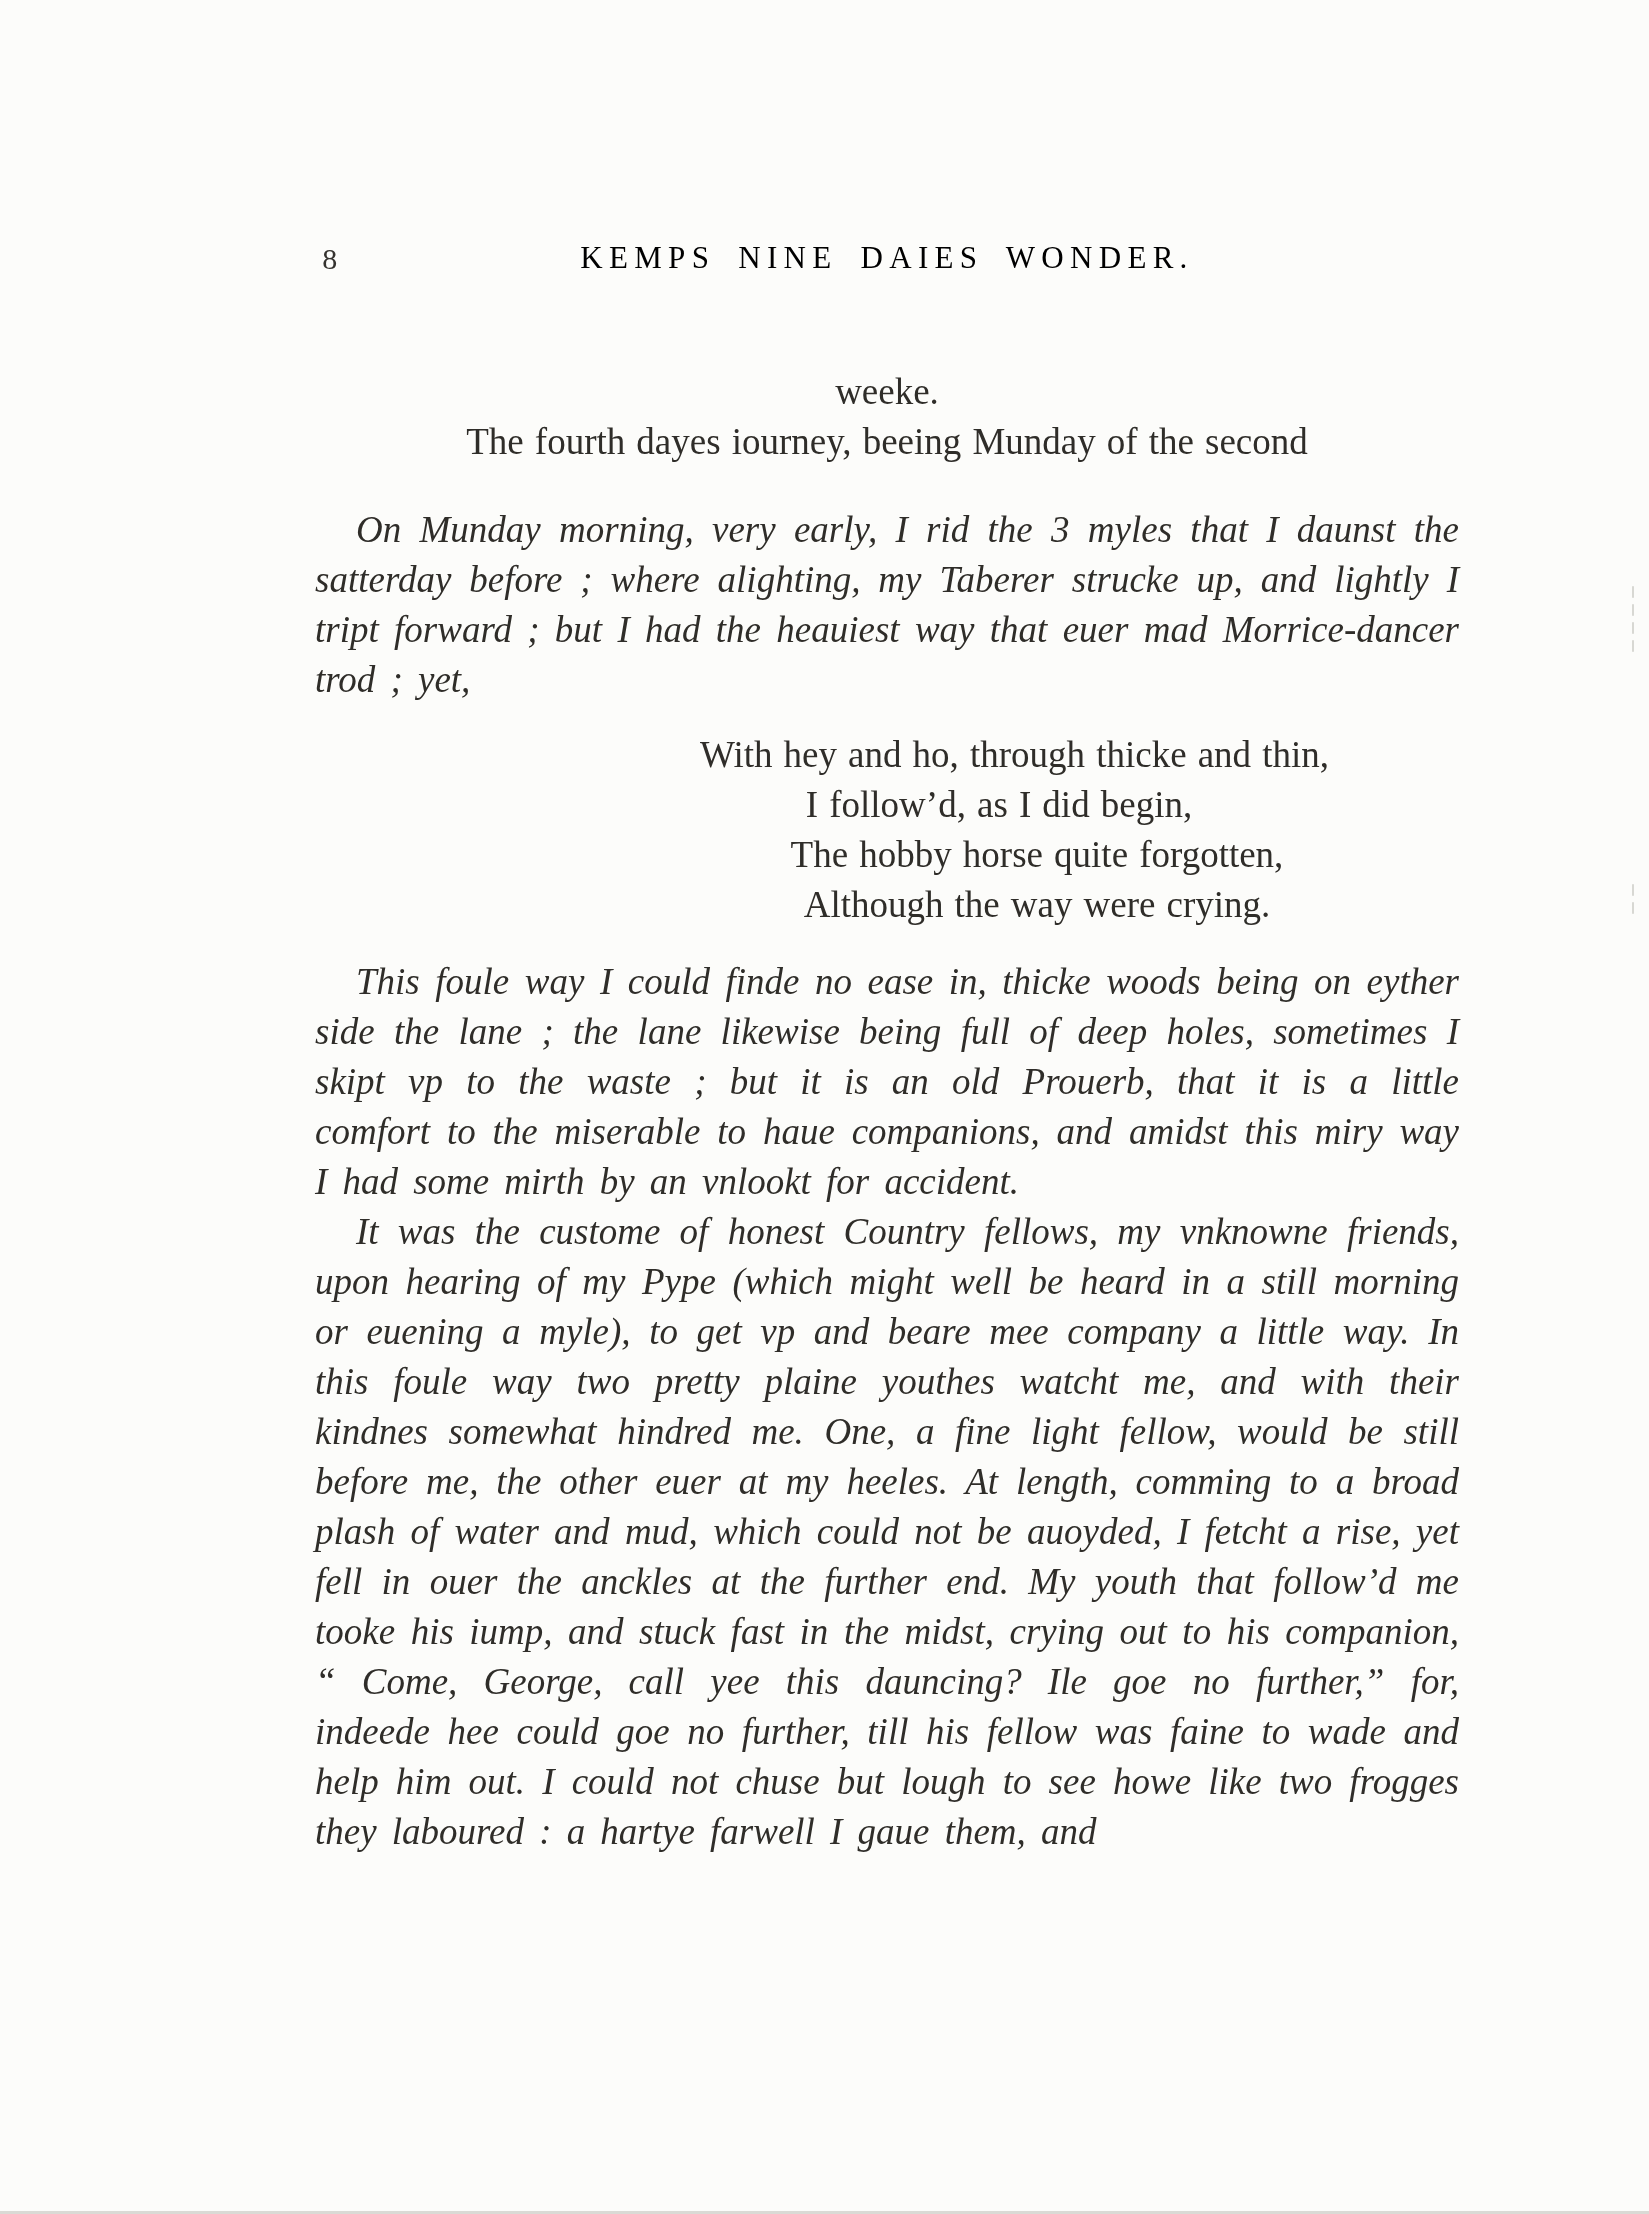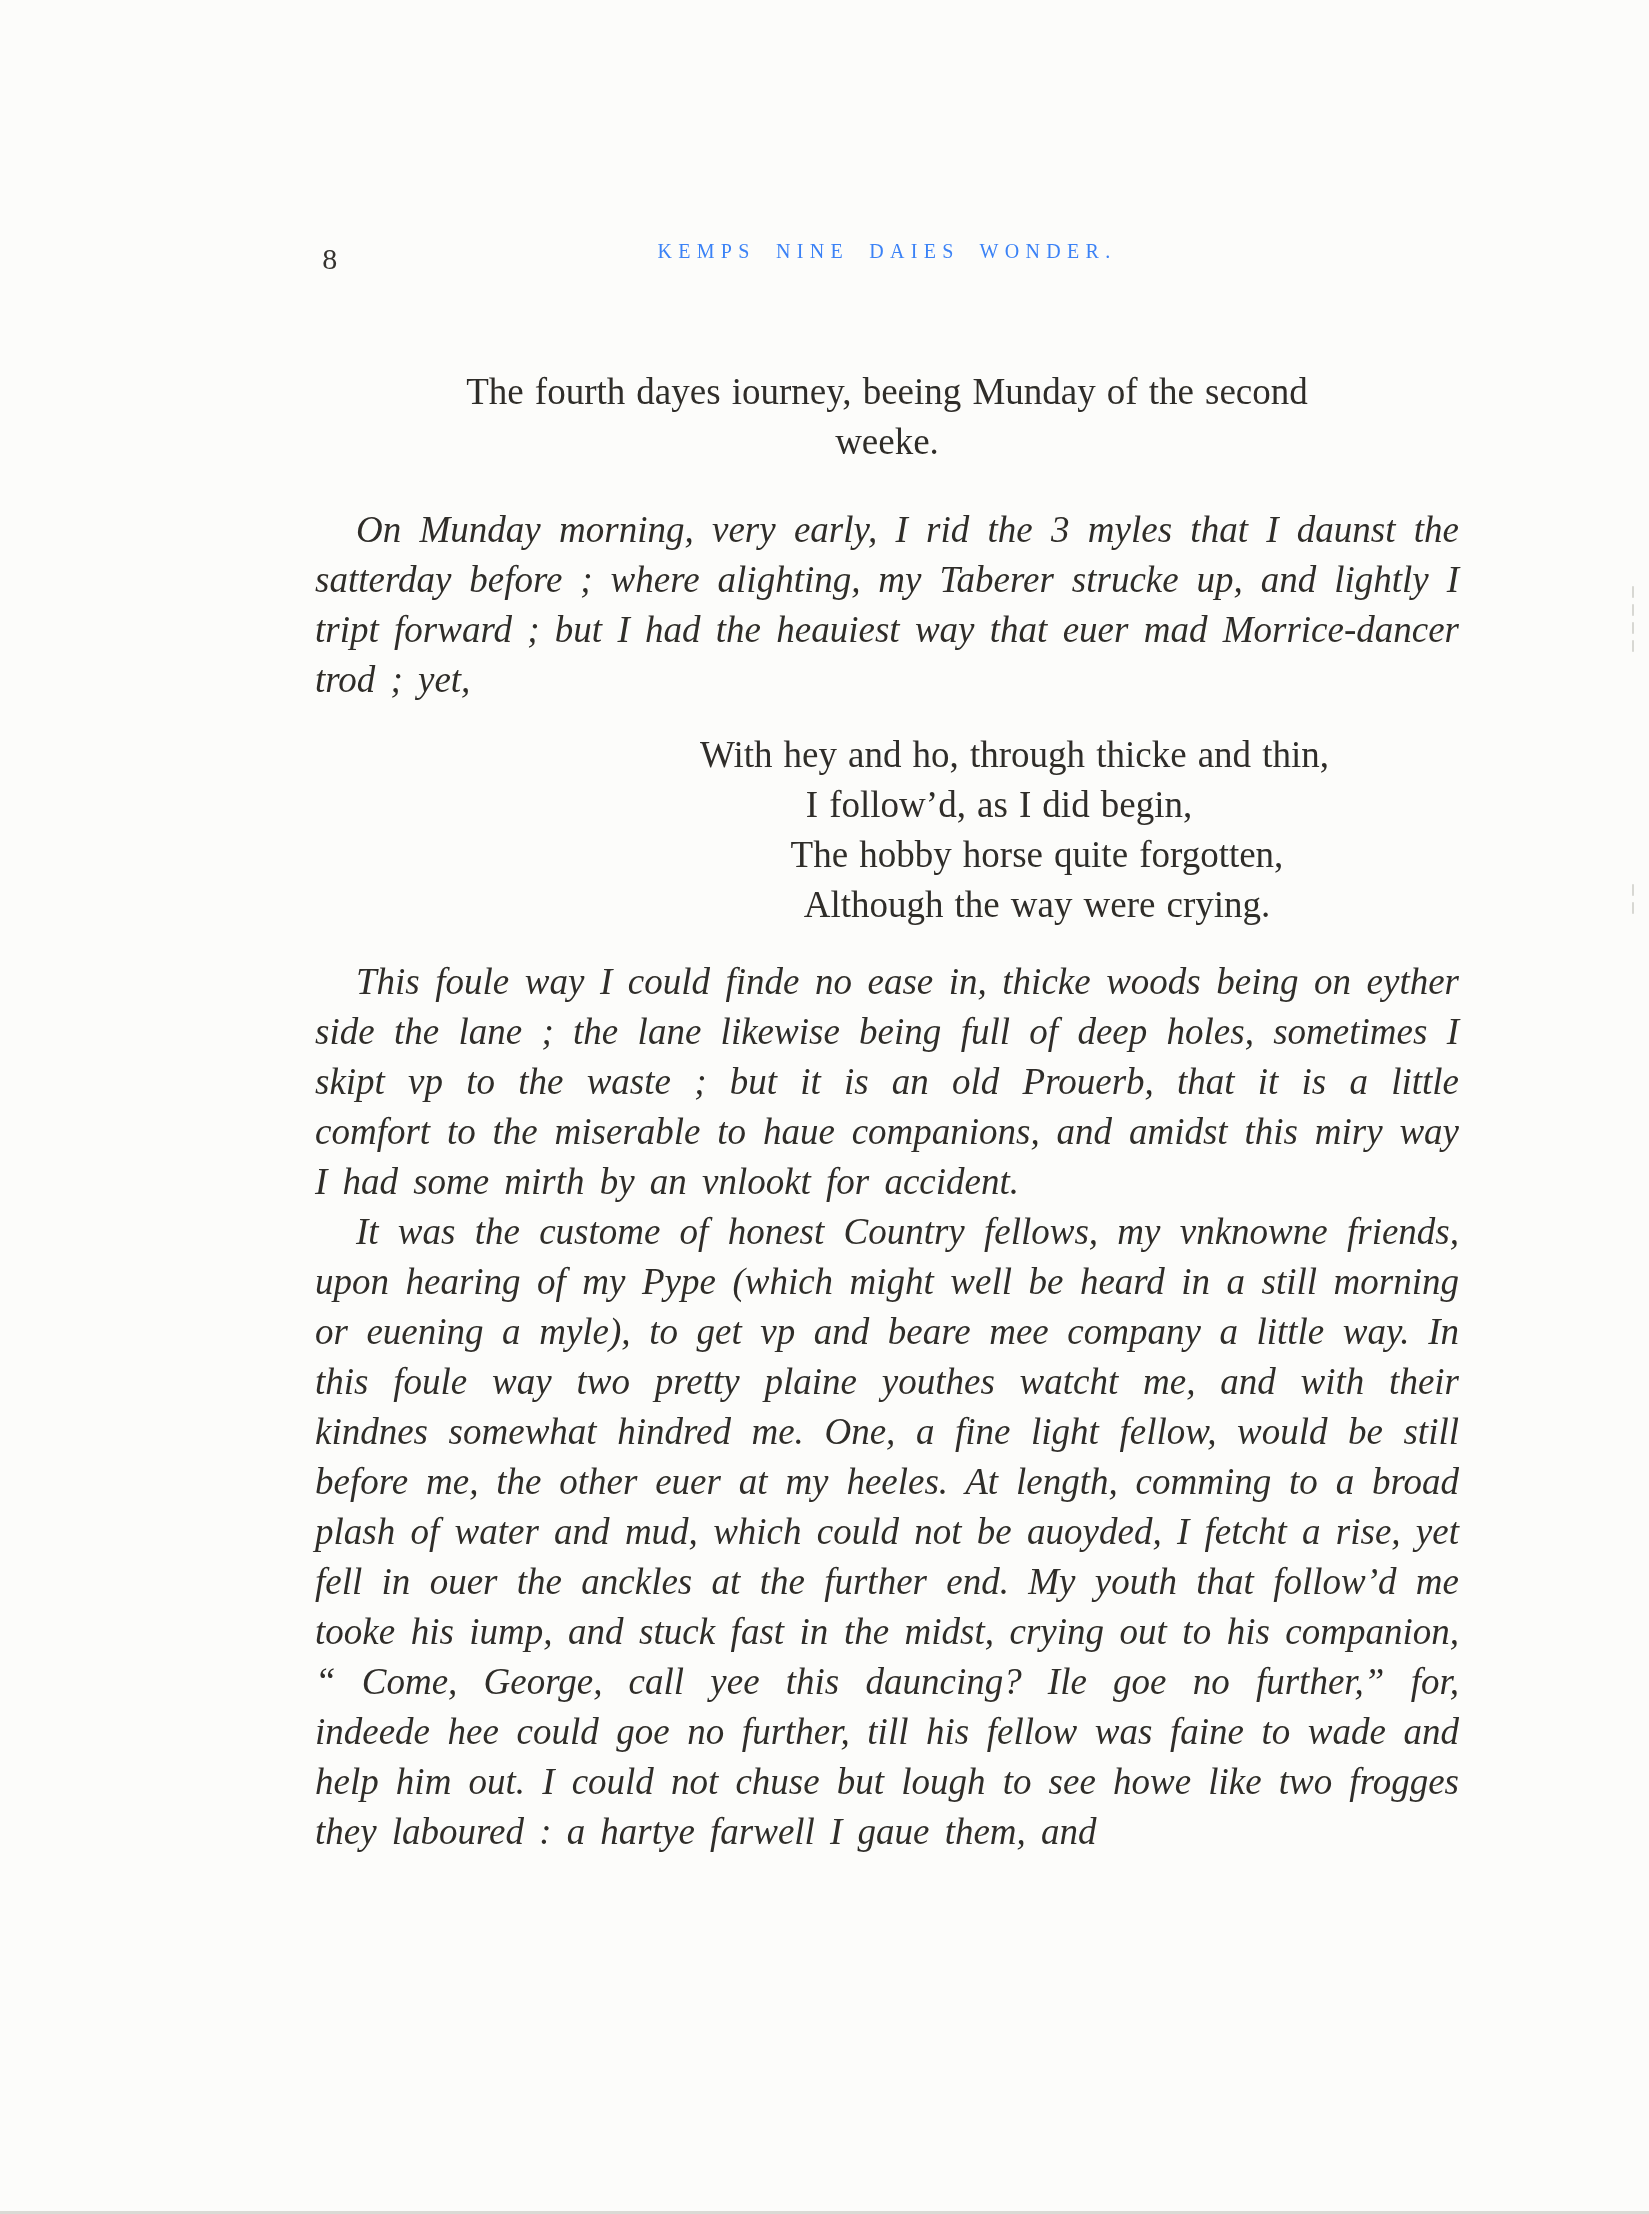--- a/index.html
+++ b/index.html
@@ -25,24 +25,24 @@
   }
   .page-number {
     position: absolute;
     left: 7.2px;
     top: 1.8px;
     font-size: 30px;
     color: #35332f;
   }
   .running-title {
     text-align: center;
-    font-size: 20px;
+    font-size: 31px;
     letter-spacing: 6.3px;
     word-spacing: 9px;
-    color: #3b82f6;
+    color: #000000;
   }
   .content {
     position: absolute;
     top: 367px;
     left: 315px;
     width: 1144px;
     font-size: 37px;
     line-height: 50px;
     text-align: justify;
     word-spacing: 0.16em;
@@ -104,22 +104,22 @@
 <div class="page">
 
   <div class="page-header">
     <span class="page-number">8</span>
     <div class="running-title">KEMPS NINE DAIES WONDER.</div>
   </div>
 
   <div class="content">
 
     <div class="heading">
+      <span class="heading-line">weeke.</span>
       <span class="heading-line">The fourth dayes iourney, beeing Munday of the second</span>
-      <span class="heading-line">weeke.</span>
     </div>
 
     <p>On Munday morning, very early, I rid the 3 myles that I daunst the satterday before ; where alighting, my Taberer strucke up, and lightly I tript forward ; but I had the heauiest way that euer mad Morrice-dancer trod ; yet,</p>
 
     <div class="verse">
       <span class="verse-line v0">With hey and ho, through thicke and thin,</span>
       <span class="verse-line v2">I follow’d, as I did begin,</span>
       <span class="verse-line v1">The hobby horse quite forgotten,</span>
       <span class="verse-line v3">Although the way were crying.</span>
     </div>

